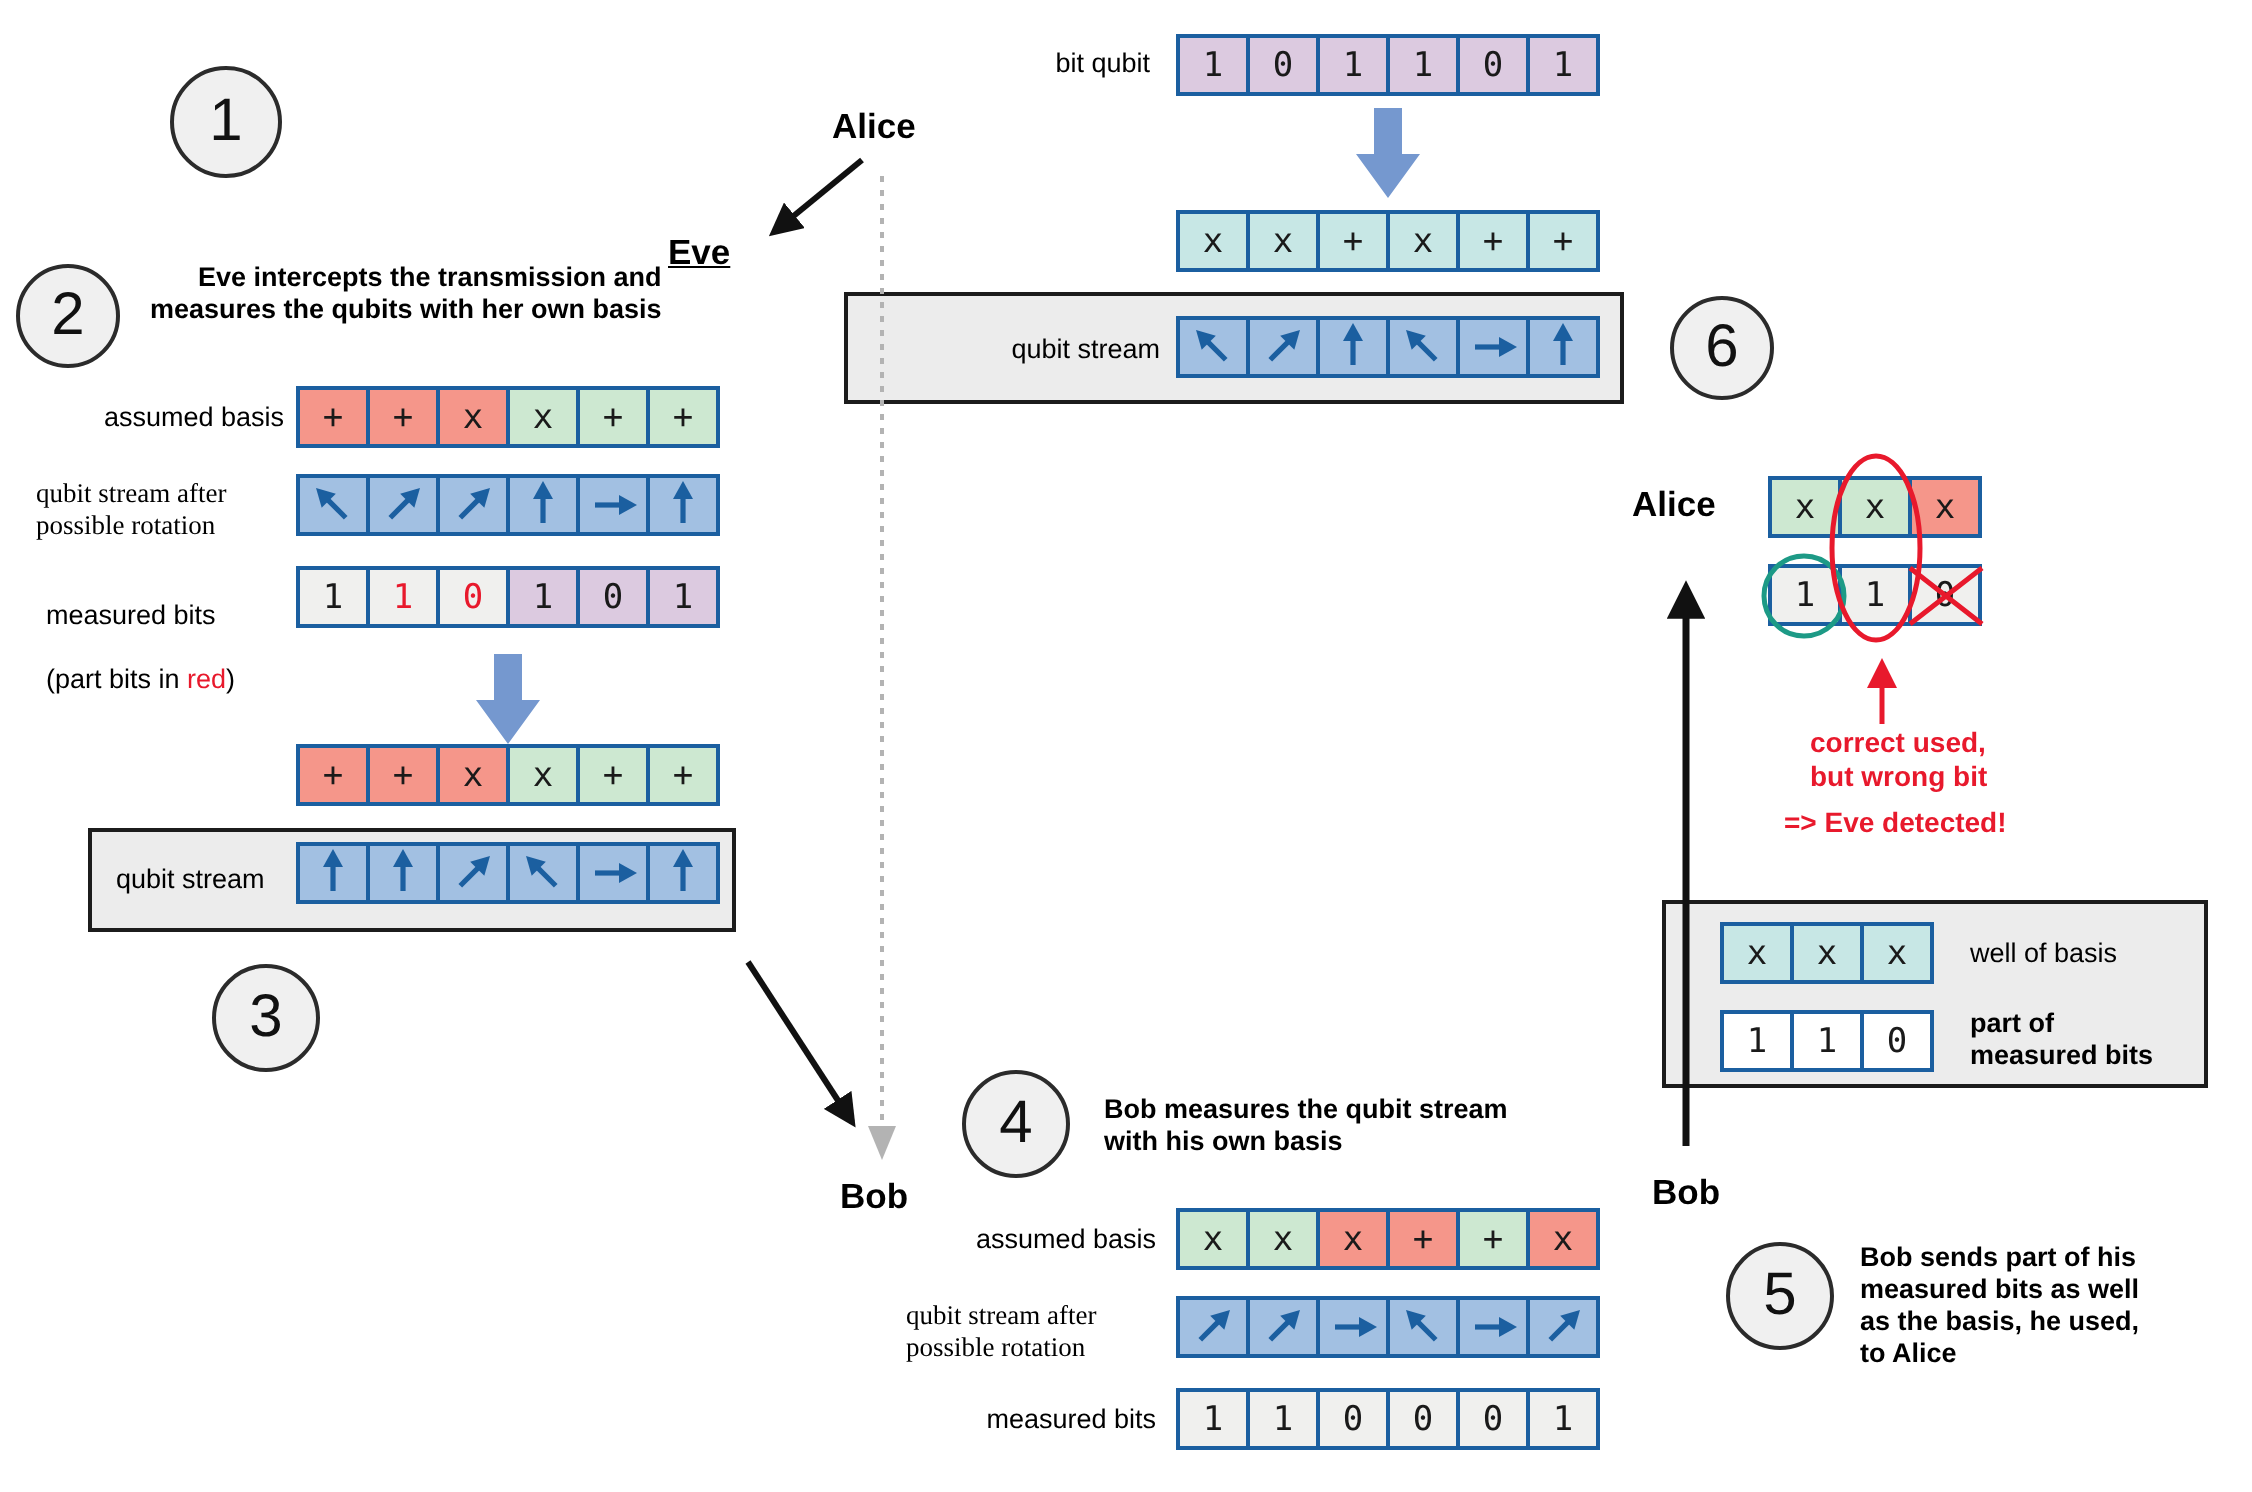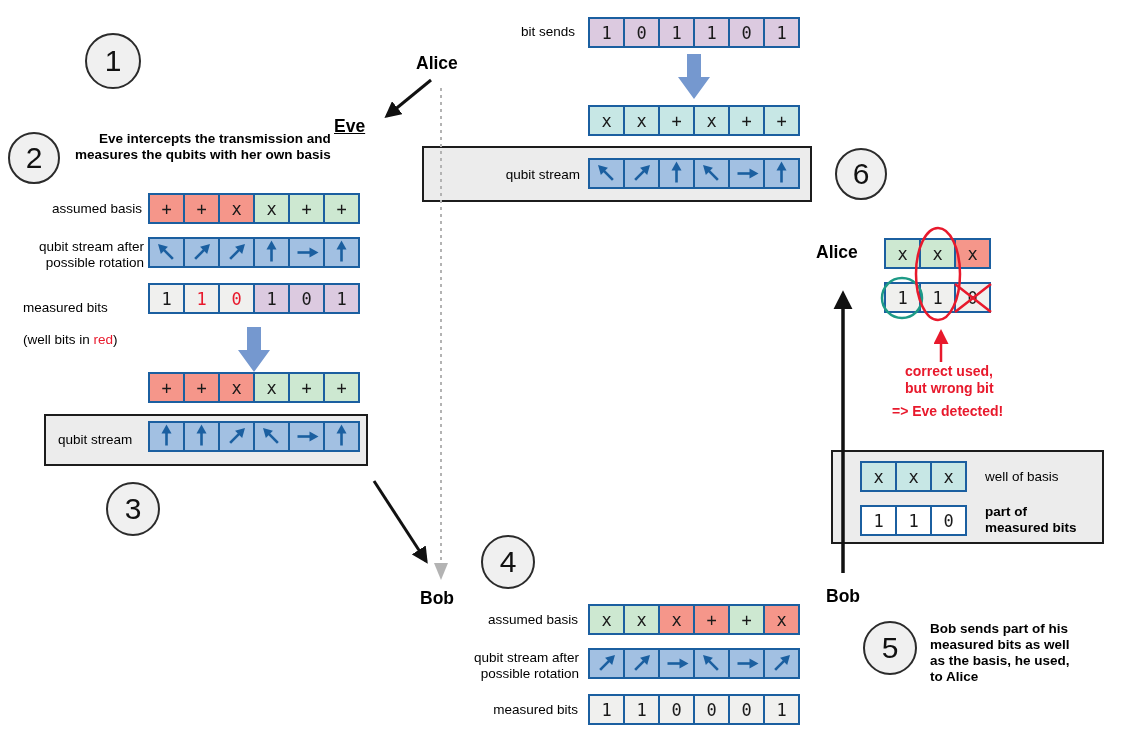--- a/index.html
+++ b/index.html
@@ -10,21 +10,21 @@
   .cell{width:33px;height:27px;border:2px solid #1b5fa0;margin-left:-2px;
         display:flex;align-items:center;justify-content:center;
         font-family:"DejaVu Sans Mono",monospace;font-size:17px;color:#1a1a1a;box-sizing:content-box;}
   .cell:first-child{margin-left:0;}
   .qcell svg{display:block;}
   
   .graybox{position:absolute;background:#ececec;border:2px solid #1c1c1c;box-sizing:border-box;}
   
   .rowlabel{position:absolute;font-size:13.5px;line-height:16px;white-space:pre-line;}
   .r-right{text-align:right;}
-  .r-center{text-align:right;}
+  .r-center{text-align:left;font-family:Liberation Serif, serif;}
   .actor{position:absolute;font-weight:bold;font-size:17.5px;}
   
   .stepcircle{position:absolute;border:2px solid #2b2b2b;border-radius:50%;background:#f0f0f0;
               display:flex;align-items:center;justify-content:center;font-size:30px;color:#111;box-sizing:border-box;}
   .steptext{position:absolute;font-weight:bold;font-size:13.5px;line-height:16px;white-space:pre-line;}
   
   .redtext{position:absolute;font-weight:bold;font-size:14px;line-height:17px;white-space:pre-line;color:#e8192c;}
   .redword{color:#e8192c;}
   
   .overlay{position:absolute;left:0;top:0;pointer-events:none;}
@@ -45,40 +45,42 @@
   <div class="steptext" style="left:75px;top:131px;text-align:right;">Eve intercepts the transmission and
 measures the qubits with her own basis</div>
 
   <div class="stepcircle" style="left:106px;top:482px;width:54px;height:54px;">
       <span>3</span>
     </div>
 
   <div class="stepcircle" style="left:481px;top:535px;width:54px;height:54px;">
       <span>4</span>
     </div>
+  <div class="steptext" style="left:552px;top:547px;">Bob measures the qubit stream
+with his own basis</div>
 
   <div class="stepcircle" style="left:863px;top:621px;width:54px;height:54px;">
       <span>5</span>
     </div>
   <div class="steptext" style="left:930px;top:621px;">Bob sends part of his
 measured bits as well
 as the basis, he used,
 to Alice</div>
 
   <div class="stepcircle" style="left:835px;top:148px;width:52px;height:52px;">
       <span>6</span>
     </div>
 
   <div class="actor" style="left:416px;top:53px;">Alice</div>
   <div class="actor" style="left:334px;top:116px;text-decoration:underline;">Eve</div>
   <div class="actor" style="left:420px;top:588px;">Bob</div>
   <div class="actor" style="left:826px;top:586px;">Bob</div>
   <div class="actor" style="left:816px;top:242px;">Alice</div>
 
-  <div class="rowlabel r-right" style="left:455px;top:24px;width:120px;">bit sends</div>
+  <div class="rowlabel r-right" style="left:455px;top:24px;width:120px;">bit qubit</div>
   <div class="cells" style="left:588px;top:17px;">
       <div class="cell" style="background: rgb(220, 202, 224);">1</div>
       <div class="cell" style="background: rgb(220, 202, 224);">0</div>
       <div class="cell" style="background: rgb(220, 202, 224);">1</div>
       <div class="cell" style="background: rgb(220, 202, 224);">1</div>
       <div class="cell" style="background: rgb(220, 202, 224);">0</div>
       <div class="cell" style="background: rgb(220, 202, 224);">1</div>
     </div>
 
   <div class="bluearrow" style="left:677px;top:54px;"><svg width="34" height="46" viewBox="0 0 34 46">
@@ -205,21 +207,21 @@
           <g transform="rotate(-90)">
             <line x1="-9" y1="0" x2="4" y2="0" stroke="#1b5fa0" stroke-width="2.6"></line>
             <polygon points="3,-5 12,0 3,5" fill="#1b5fa0"></polygon>
           </g>
         </svg>
       </div>
     </div>
 
   <div class="rowlabel" style="left:23px;top:284px;width:126px;">
     <span>measured bits</span><br>
-    <span>(well bits in </span><span class="redword">red</span><span>)</span>
+    <span>(part bits in </span><span class="redword">red</span><span>)</span>
   </div>
   <div class="cells" style="left:148px;top:283px;">
       <div class="cell" style="background: rgb(240, 240, 238);">1</div>
       <div class="cell" style="background: rgb(240, 240, 238); color: rgb(232, 25, 44);">1</div>
       <div class="cell" style="background: rgb(240, 240, 238); color: rgb(232, 25, 44);">0</div>
       <div class="cell" style="background: rgb(220, 202, 224);">1</div>
       <div class="cell" style="background: rgb(220, 202, 224);">0</div>
       <div class="cell" style="background: rgb(220, 202, 224);">1</div>
     </div>
 

